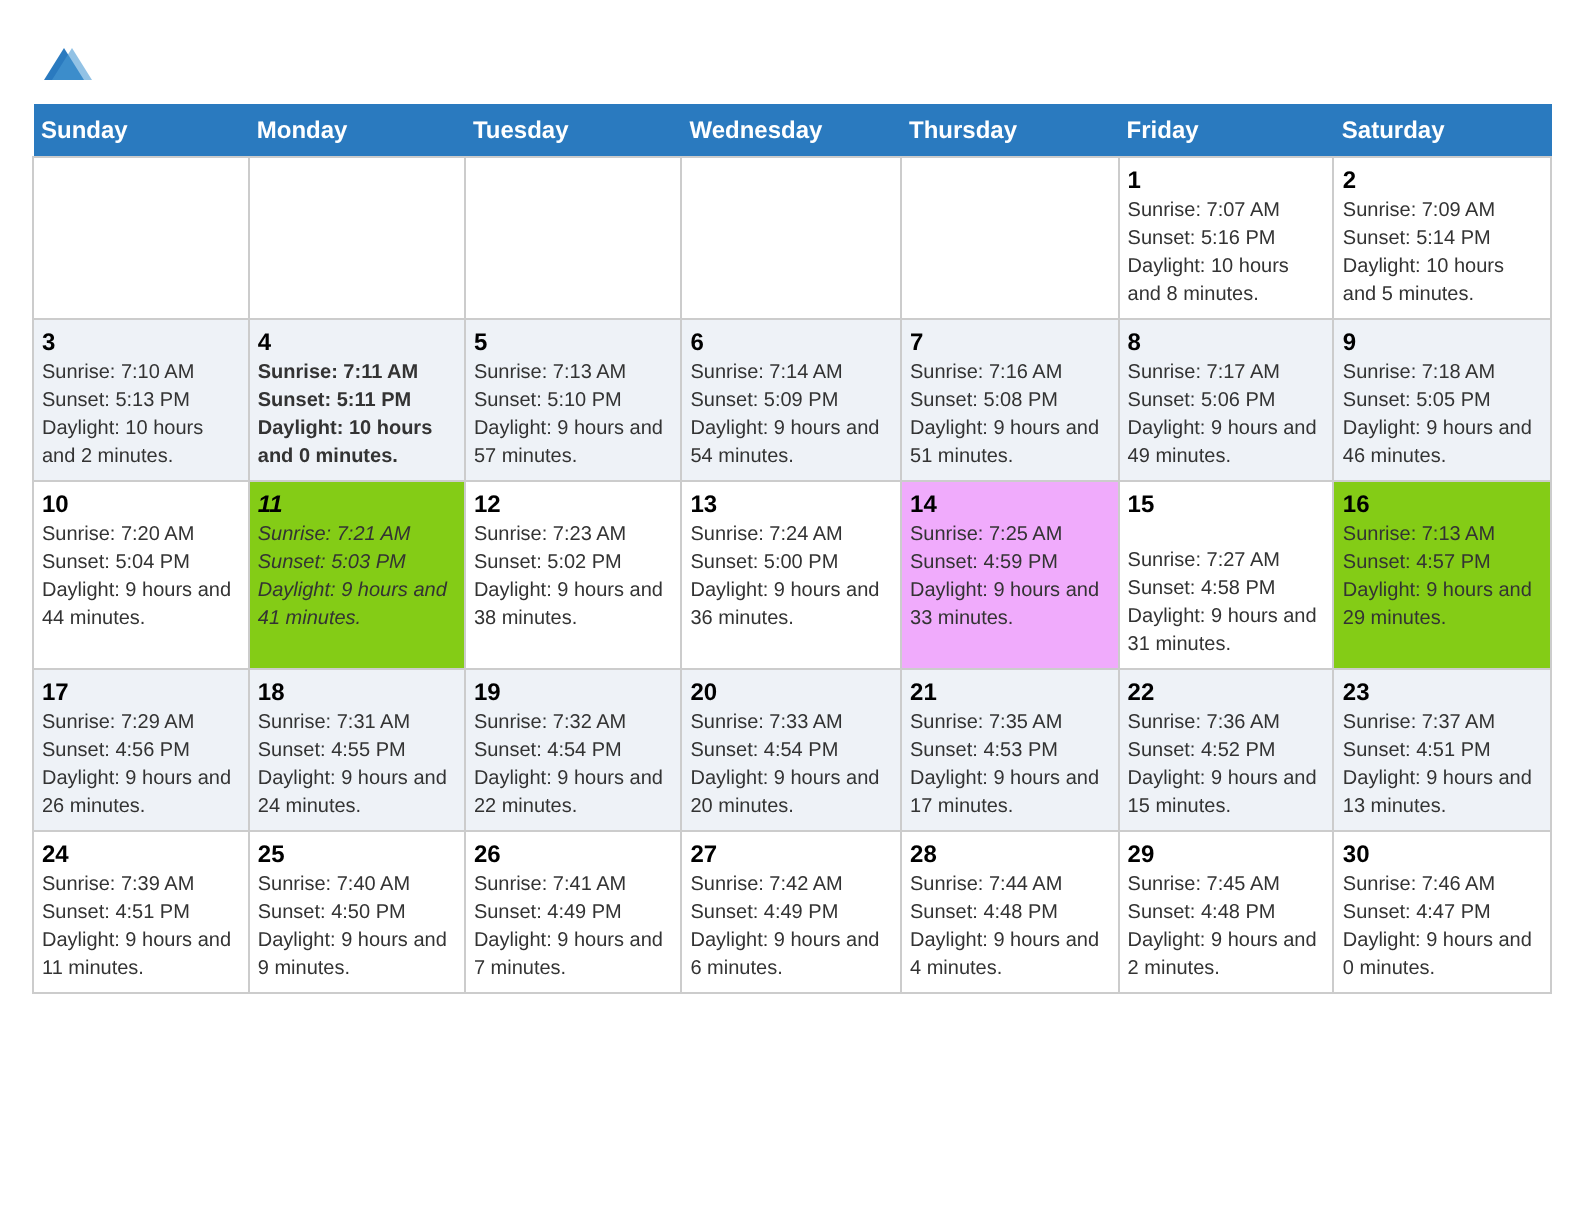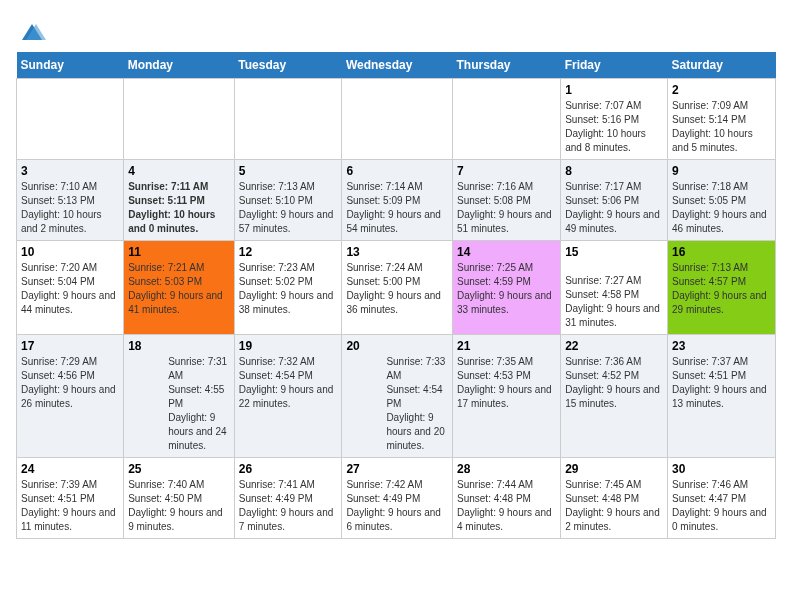--- a/index.html
+++ b/index.html
@@ -187,21 +187,21 @@
 Daylight: 9 hours and 46 minutes.</div>
         </td>
       </tr>
       <tr>
         <td style="background: rgb(255, 255, 255);">
           <span class="day-number">10</span>
           <div class="day-info" style="white-space: pre-line;">Sunrise: 7:20 AM
 Sunset: 5:04 PM
 Daylight: 9 hours and 44 minutes.</div>
         </td>
-        <td style="background: #f97316;">
+        <td style="background: #84cc16; font-style: italic;">
           <span class="day-number">11</span>
           <div class="day-info" style="white-space: pre-line;">Sunrise: 7:21 AM
 Sunset: 5:03 PM
 Daylight: 9 hours and 41 minutes.</div>
         </td>
         <td style="background: rgb(255, 255, 255);">
           <span class="day-number">12</span>
           <div class="day-info" style="white-space: pre-line;">Sunrise: 7:23 AM
 Sunset: 5:02 PM
 Daylight: 9 hours and 38 minutes.</div>
@@ -233,33 +233,33 @@
       </tr>
       <tr>
         <td style="background: rgb(238, 242, 247);">
           <span class="day-number">17</span>
           <div class="day-info" style="white-space: pre-line;">Sunrise: 7:29 AM
 Sunset: 4:56 PM
 Daylight: 9 hours and 26 minutes.</div>
         </td>
         <td style="background: rgb(238, 242, 247);">
           <span class="day-number">18</span>
-          <div class="day-info" style="white-space: pre-line; margin-left: 40px;">Sunrise: 7:31 AM
+          <div class="day-info" style="white-space: pre-line;">Sunrise: 7:31 AM
 Sunset: 4:55 PM
 Daylight: 9 hours and 24 minutes.</div>
         </td>
         <td style="background: rgb(238, 242, 247);">
           <span class="day-number">19</span>
           <div class="day-info" style="white-space: pre-line;">Sunrise: 7:32 AM
 Sunset: 4:54 PM
 Daylight: 9 hours and 22 minutes.</div>
         </td>
         <td style="background: rgb(238, 242, 247);">
           <span class="day-number">20</span>
-          <div class="day-info" style="white-space: pre-line; margin-left: 40px;">Sunrise: 7:33 AM
+          <div class="day-info" style="white-space: pre-line;">Sunrise: 7:33 AM
 Sunset: 4:54 PM
 Daylight: 9 hours and 20 minutes.</div>
         </td>
         <td style="background: rgb(238, 242, 247);">
           <span class="day-number">21</span>
           <div class="day-info" style="white-space: pre-line;">Sunrise: 7:35 AM
 Sunset: 4:53 PM
 Daylight: 9 hours and 17 minutes.</div>
         </td>
         <td style="background: rgb(238, 242, 247);">

